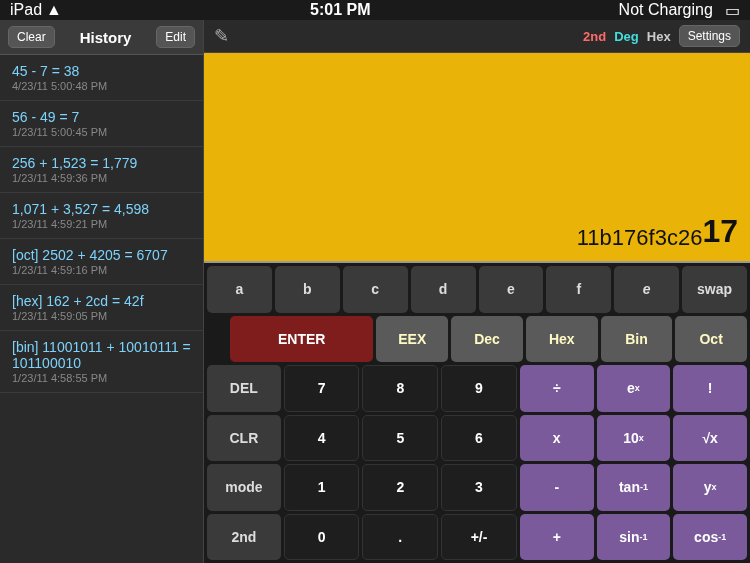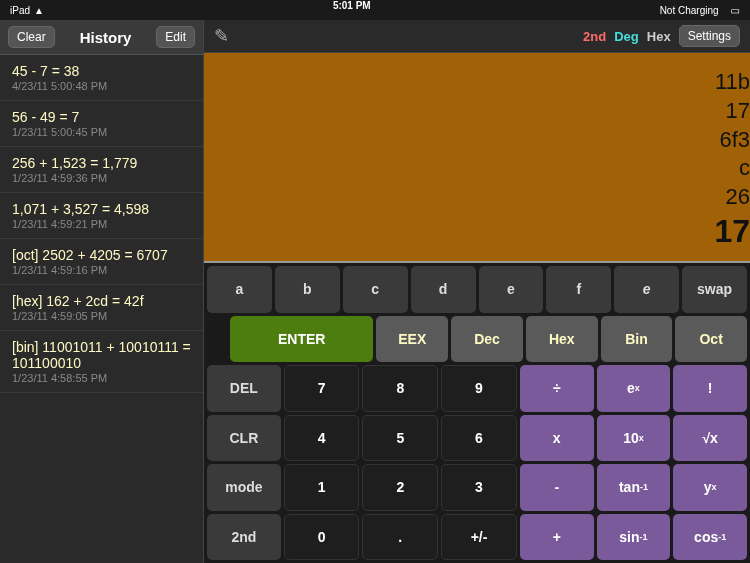--- a/index.html
+++ b/index.html
@@ -12,24 +12,25 @@
       position: relative;
     }
 
     
     .status-bar {
       position: absolute;
       top: 0; left: 0; right: 0;
       height: 20px;
       background: #1a1a1a;
       display: flex;
+      align-items: center;
       justify-content: space-between;
       padding: 0 10px;
       color: white;
-      font-size: 10px;
+      font-size: 16px;
       z-index: 100;
     }
     .status-left { display: flex; align-items: center; gap: 4px; }
     .status-center { font-weight: 600; }
     .status-right { display: flex; align-items: center; gap: 12px; }
 
     
     .main-layout {
       position: absolute;
       top: 20px; left: 0; right: 0; bottom: 0;
@@ -69,21 +70,21 @@
     .history-list {
       flex: 1;
       overflow-y: auto;
       padding: 0;
     }
     .history-item {
       padding: 8px 12px;
       border-bottom: 1px solid #3a3a3a;
     }
     .history-expr {
-      color: #fef9c3;
+      color: #7dd3fc;
       font-size: 14px;
       font-weight: 500;
     }
     .history-date {
       color: #888;
       font-size: 11px;
       margin-top: 1px;
     }
 
     
@@ -117,28 +118,28 @@
       border: 1px solid #666;
       border-radius: 5px;
       font-size: 12px;
       padding: 3px 8px;
       cursor: pointer;
       text-align: center;
     }
 
     
     .calc-display {
-      background: #a16207;
+      background: #eab308;
       flex: 0 0 auto;
       min-height: 210px;
       display: flex;
-      flex-direction: column;
+      flex-direction: row;
       align-items: flex-end;
       justify-content: flex-end;
-      padding: 8px 0;
+      padding: 8px 12px;
       border-bottom: 2px solid #999;
       position: relative;
     }
     .display-line {
       color: #111;
       font-size: 22px;
       font-weight: 300;
       line-height: 1.3;
       text-align: right;
     }
@@ -170,21 +171,21 @@
       font-weight: 600;
       display: flex;
       align-items: center;
       justify-content: center;
       color: white;
       min-height: 40px;
     }
     .key-dark { background: #3a3a3a; color: #ddd; }
     .key-purple { background: #7a5a9a; color: white; }
     .key-black { background: #1e1e1e; color: white; border: 1px solid #333; }
-    .key-green { background: #4d7c0f; color: white; margin-left: 23px; }
+    .key-green { background: #7f1d1d; color: white; margin-left: 23px; }
     .key-gray { background: #5a5a5a; color: #fef9c3; }
 
     
     .key-enter {
       flex: 2;
     }
 
     .key sup {
       font-size: 9px;
       vertical-align: super;

